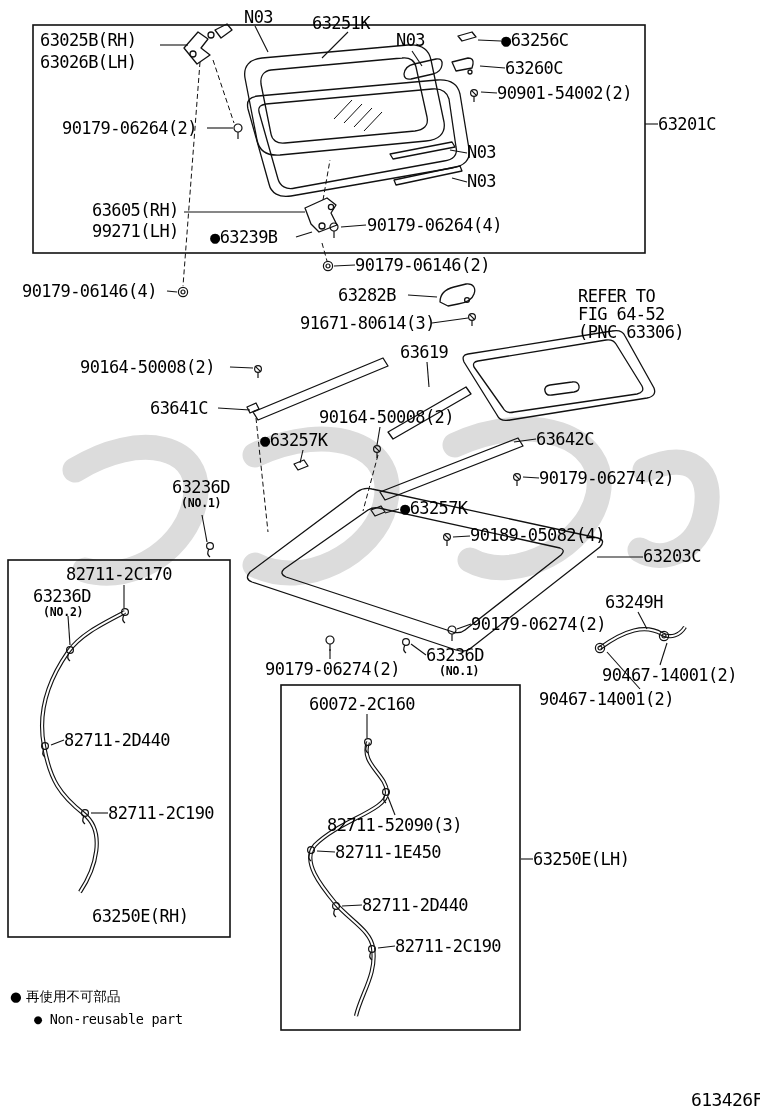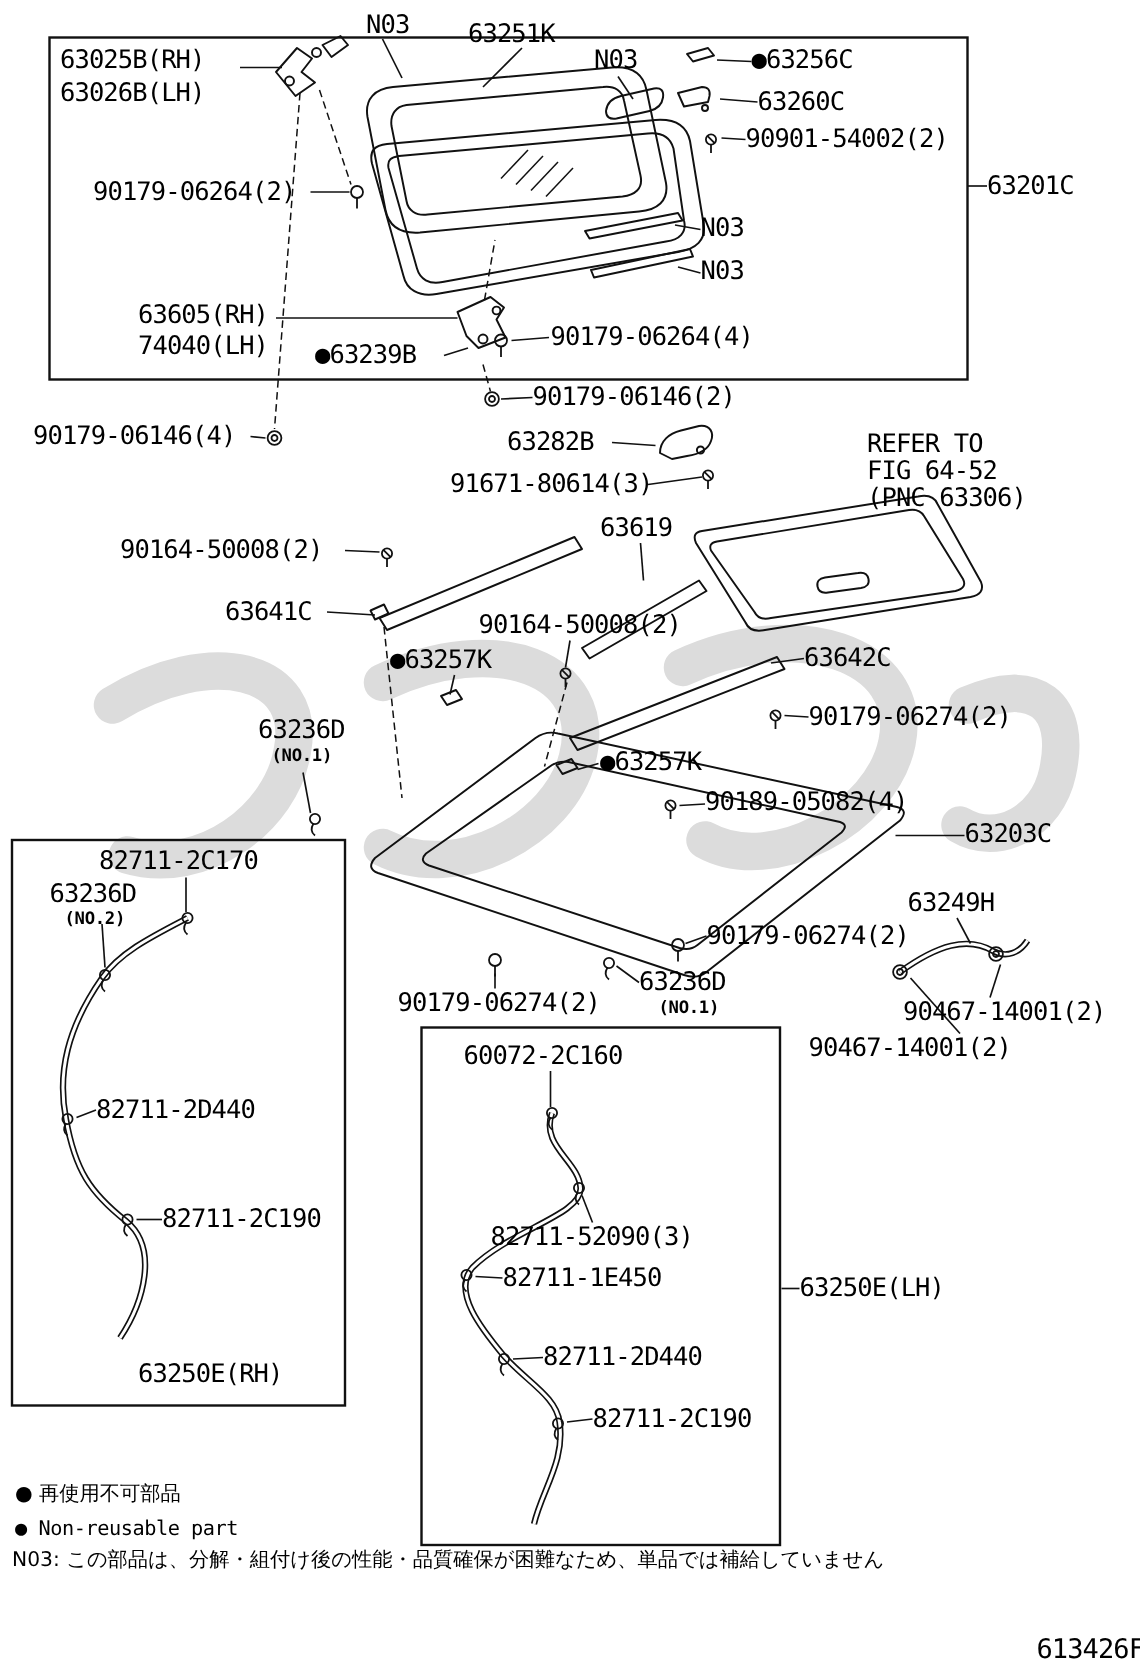--- a/index.html
+++ b/index.html
@@ -2,21 +2,21 @@
 <html><head>
 <meta charset="utf-8">
 <style>
   html,body{margin:0;padding:0;background:#fff;}
   .page{position:relative;width:760px;height:1112px;background:#ffffff;overflow:hidden;
         font-family:"DejaVu Sans Mono","Liberation Mono",monospace;color:#000;}
   .art{position:absolute;left:0;top:0;}
   .lbl{position:absolute;font:17px/1.1 "DejaVu Sans Mono","Liberation Mono",monospace;
        letter-spacing:-0.6px;white-space:pre;color:#000;}
   .sm{font-size:11.5px;letter-spacing:-0.2px;font-weight:bold;}
-  .note{font:13.5px/1.25 "DejaVu Sans Mono","Liberation Mono",monospace;letter-spacing:-0.3px;}
+  .note{font:13.5px/1.25 "DejaVu Sans Mono","Liberation Mono",monospace;letter-spacing:-0.3px;margin-left:24px;}
   .jp{font-family:"DejaVu Sans","Liberation Sans",sans-serif;font-size:13.5px;letter-spacing:0;}
   .doc{font-size:18px;}
 </style>
 </head>
 <body>
 
 <div class="page">
 
 <svg class="art" width="760" height="1112" viewBox="0 0 760 1112">
 
@@ -221,21 +221,21 @@
 <div class="lbl" style="left:312px;top:14px">63251K</div>
 <div class="lbl" style="left:396px;top:31px">N03</div>
 <div class="lbl" style="left:501px;top:31px">●63256C</div>
 <div class="lbl" style="left:505px;top:59px">63260C</div>
 <div class="lbl" style="left:497px;top:84px">90901-54002(2)</div>
 <div class="lbl" style="left:658px;top:115px">63201C</div>
 <div class="lbl" style="left:62px;top:119px">90179-06264(2)</div>
 <div class="lbl" style="left:467px;top:143px">N03</div>
 <div class="lbl" style="left:467px;top:172px">N03</div>
 <div class="lbl" style="left:92px;top:201px">63605(RH)</div>
-<div class="lbl" style="left:92px;top:222px">74040(LH)</div>
+<div class="lbl" style="left:92px;top:222px">99271(LH)</div>
 <div class="lbl" style="left:210px;top:228px">●63239B</div>
 <div class="lbl" style="left:367px;top:216px">90179-06264(4)</div>
 <div class="lbl" style="left:355px;top:256px">90179-06146(2)</div>
 <div class="lbl" style="left:22px;top:282px">90179-06146(4)</div>
 <div class="lbl" style="left:338px;top:286px">63282B</div>
 <div class="lbl" style="left:578px;top:287px">REFER TO</div>
 <div class="lbl" style="left:578px;top:305px">FIG 64-52</div>
 <div class="lbl" style="left:578px;top:323px">(PNC 63306)</div>
 <div class="lbl" style="left:300px;top:314px">91671-80614(3)</div>
 <div class="lbl" style="left:400px;top:343px">63619</div>
@@ -265,16 +265,15 @@
 <div class="lbl" style="left:108px;top:804px">82711-2C190</div>
 <div class="lbl" style="left:327px;top:816px">82711-52090(3)</div>
 <div class="lbl" style="left:335px;top:843px">82711-1E450</div>
 <div class="lbl" style="left:533px;top:850px">63250E(LH)</div>
 <div class="lbl" style="left:362px;top:896px">82711-2D440</div>
 <div class="lbl" style="left:92px;top:907px">63250E(RH)</div>
 <div class="lbl" style="left:395px;top:937px">82711-2C190</div>
 
 <div class="lbl jp" style="left:10px;top:989px">● 再使用不可部品</div>
 <div class="lbl note" style="left:10px;top:1011px">● Non-reusable part</div>
-<div class="lbl jp" style="left:8px;top:1033px">N03: この部品は、分解・組付け後の性能・品質確保が困難なため、単品では補給していません</div>
 <div class="lbl doc" style="left:691px;top:1090px">613426F</div>
 
 </div>
 
 </body></html>

